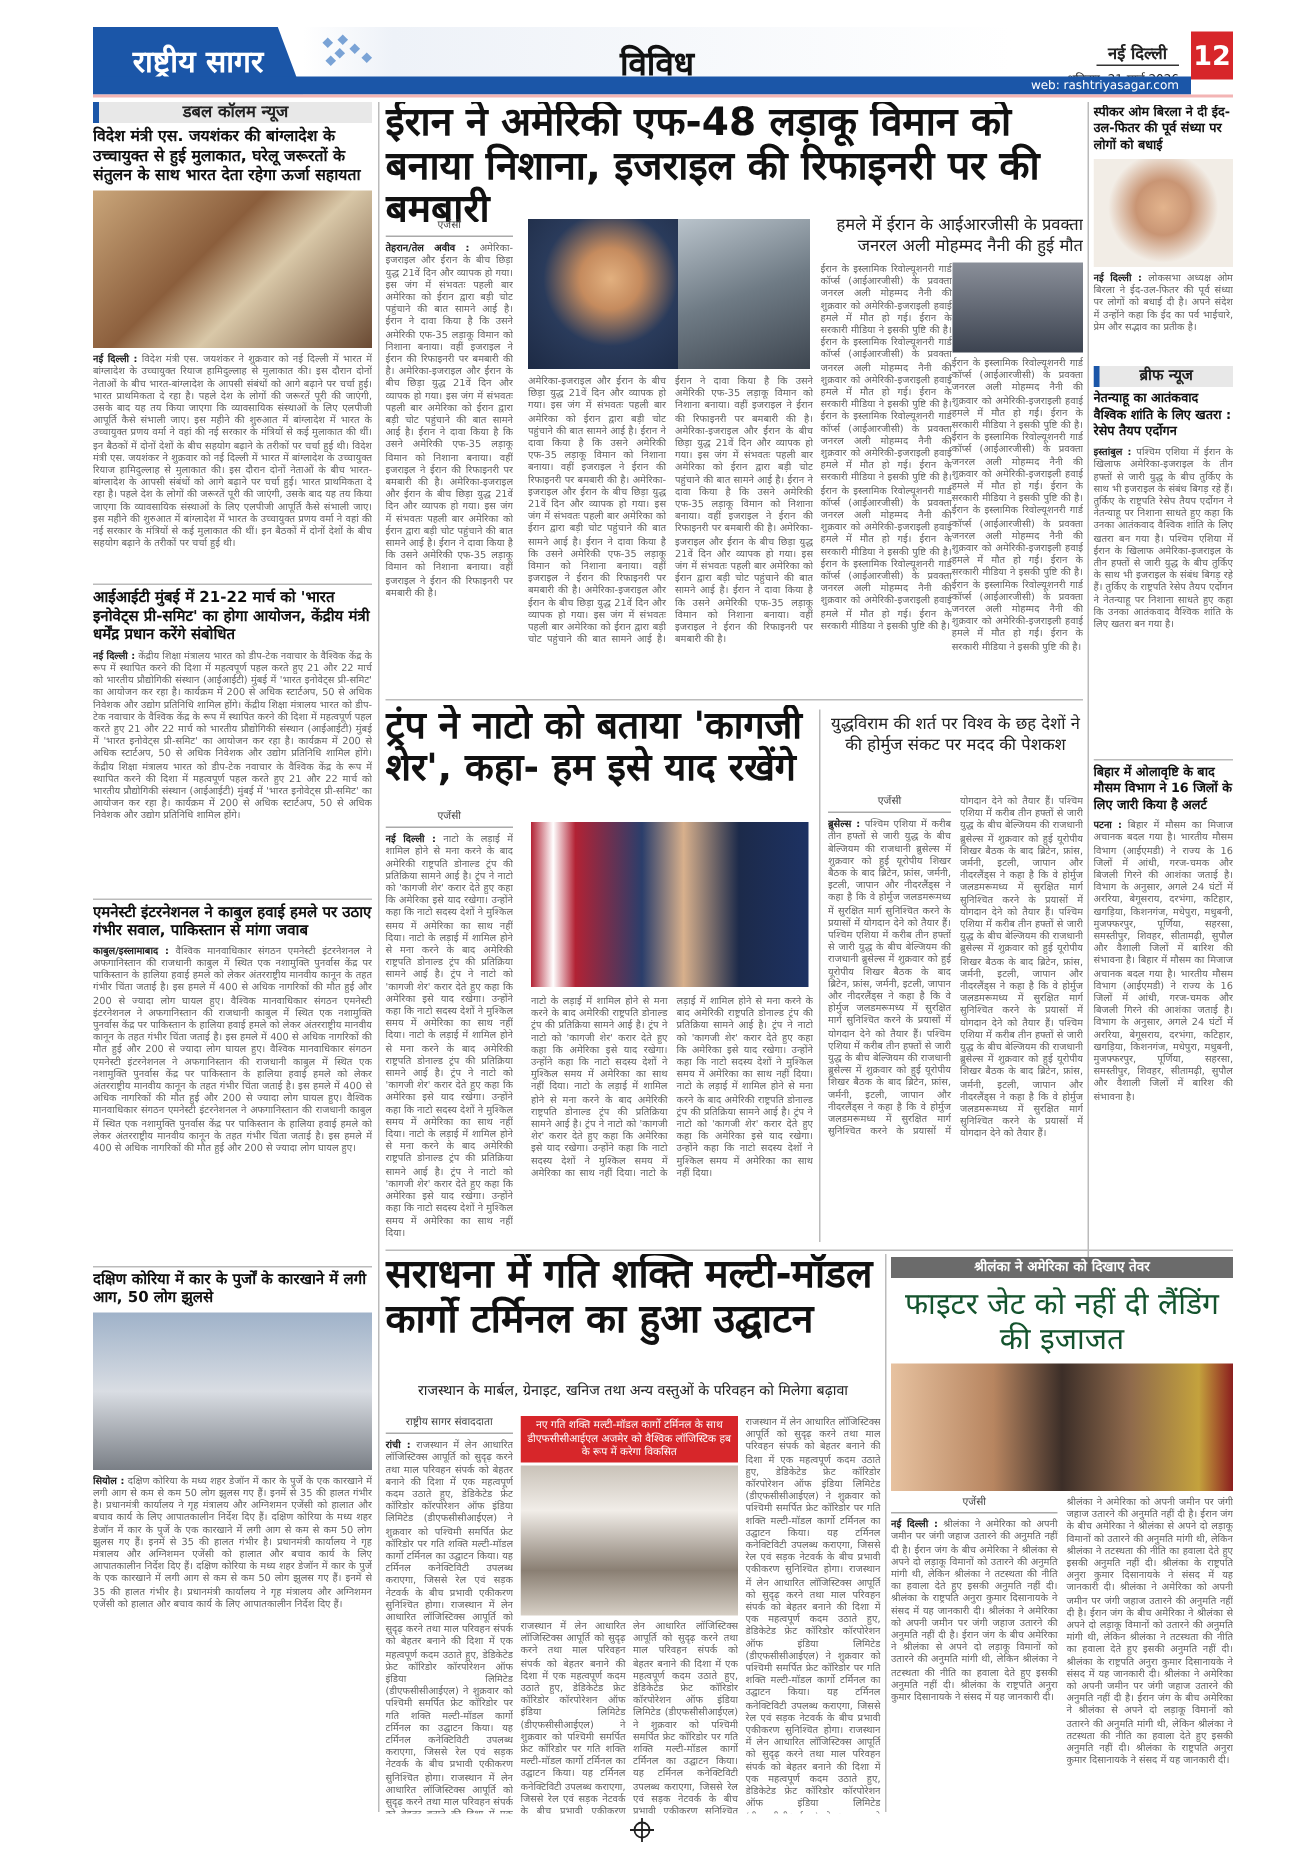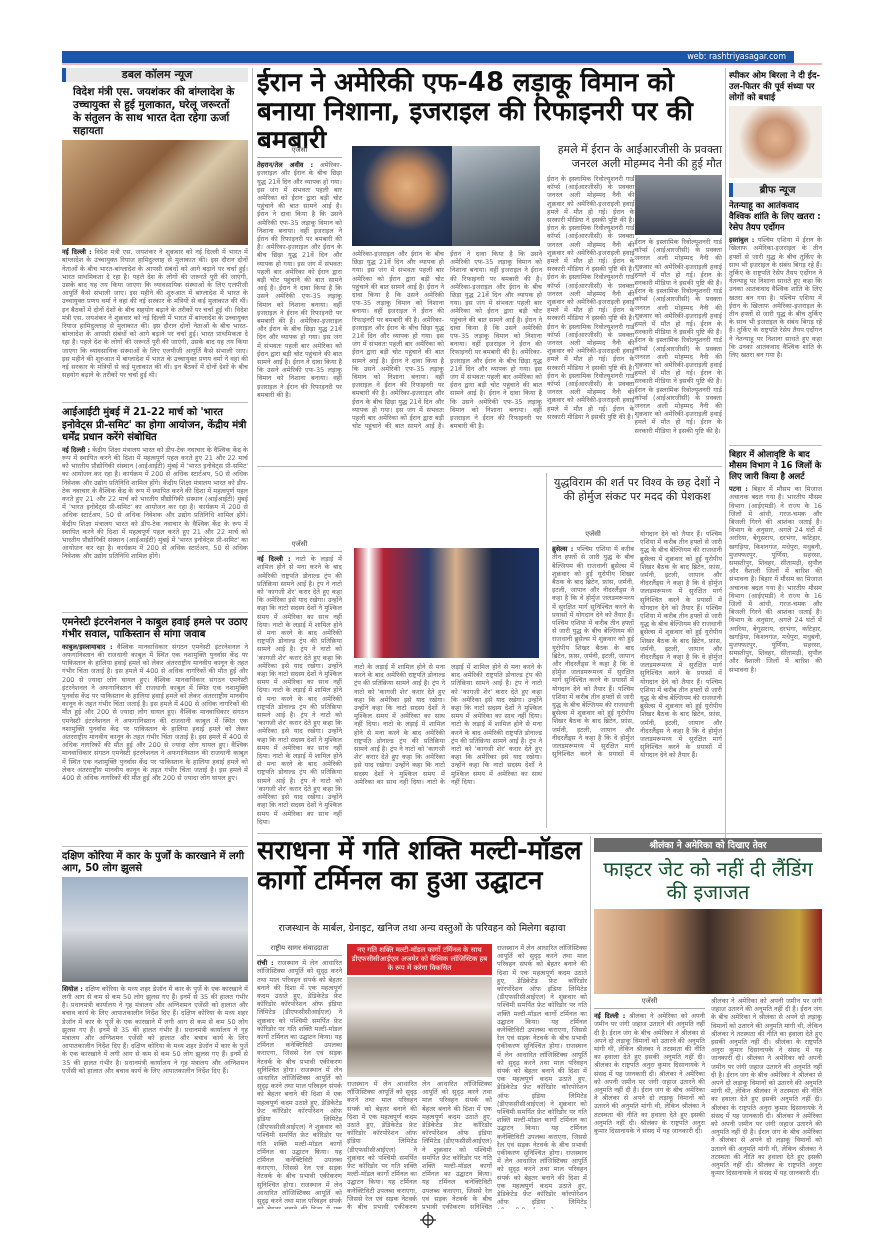--- a/index.html
+++ b/index.html
@@ -29,33 +29,50 @@
   .rule{position:absolute;background:#bbb}
   .redbox{background:#d7262a;color:#fff;font-size:7px;text-align:center;padding:2px 3px;line-height:9px}
   .greybar{background:#6b6b6b;color:#fff;text-align:center;font-size:9px;padding:3px 0;font-weight:bold}
   .footer-icon{position:absolute;left:420px;top:1212px;width:16px;height:16px}
 </style>
 </head>
 <body>
 
 <div class="page">
 
+  <div class="mast">
+    <div class="mast-logo">राष्ट्रीय सागर</div>
+    <div class="mast-dots">
+      <span style="left:14px;top:8px"></span>
+        <span style="left:24px;top:6px"></span>
+        <span style="left:22px;top:15px"></span>
+        <span style="left:32px;top:12px"></span>
+        <span style="left:16px;top:20px"></span>
+        <span style="left:40px;top:18px"></span>
+    </div>
+    <div class="mast-mid">विविध</div>
+    <div class="mast-right">
+      <div class="mast-city">नई दिल्ली</div>
+      <div class="mast-date">शनिवार, 21 मार्च 2026</div>
+    </div>
+    <div class="mast-pg">12</div>
+  </div>
   <div class="web-bar">web: rashtriyasagar.com</div>
   <div class="redline"></div>
 
   <div class="col" style="left:0;top:50px;width:186px;height:1140px;">
     <div class="hdr-box">डबल कॉलम न्यूज</div>
-    <div class="hd" style="font-size:10.5px;line-height:13px;margin:3px 11px">विदेश मंत्री एस. जयशंकर की बांग्लादेश के उच्चायुक्त से हुई मुलाकात, घरेलू जरूरतों के संतुलन के साथ भारत देता रहेगा ऊर्जा सहायता</div>
+    <div class="hd" style="font-size:10.5px;line-height:13px;margin:3px 0">विदेश मंत्री एस. जयशंकर की बांग्लादेश के उच्चायुक्त से हुई मुलाकात, घरेलू जरूरतों के संतुलन के साथ भारत देता रहेगा ऊर्जा सहायता</div>
     <div class="photo" style="height:105px;background:linear-gradient(135deg,#caa67a,#8b5e3c 40%,#d9c8a8 60%,#6a4a33);"></div>
     <div class="filler" style="margin-top:3px;height:150px"><span class="dateline">नई दिल्ली :</span> <span>विदेश मंत्री एस. जयशंकर ने शुक्रवार को नई दिल्ली में भारत में बांग्लादेश के उच्चायुक्त रियाज हामिदुल्लाह से मुलाकात की। इस दौरान दोनों नेताओं के बीच भारत-बांग्लादेश के आपसी संबंधों को आगे बढ़ाने पर चर्चा हुई। भारत प्राथमिकता दे रहा है। पहले देश के लोगों की जरूरतें पूरी की जाएंगी, उसके बाद यह तय किया जाएगा कि व्यावसायिक संस्थाओं के लिए एलपीजी आपूर्ति कैसे संभाली जाए। इस महीने की शुरुआत में बांग्लादेश में भारत के उच्चायुक्त प्रणय वर्मा ने वहां की नई सरकार के मंत्रियों से कई मुलाकात की थीं। इन बैठकों में दोनों देशों के बीच सहयोग बढ़ाने के तरीकों पर चर्चा हुई थी।</span> <span>विदेश मंत्री एस. जयशंकर ने शुक्रवार को नई दिल्ली में भारत में बांग्लादेश के उच्चायुक्त रियाज हामिदुल्लाह से मुलाकात की। इस दौरान दोनों नेताओं के बीच भारत-बांग्लादेश के आपसी संबंधों को आगे बढ़ाने पर चर्चा हुई। भारत प्राथमिकता दे रहा है। पहले देश के लोगों की जरूरतें पूरी की जाएंगी, उसके बाद यह तय किया जाएगा कि व्यावसायिक संस्थाओं के लिए एलपीजी आपूर्ति कैसे संभाली जाए। इस महीने की शुरुआत में बांग्लादेश में भारत के उच्चायुक्त प्रणय वर्मा ने वहां की नई सरकार के मंत्रियों से कई मुलाकात की थीं। इन बैठकों में दोनों देशों के बीच सहयोग बढ़ाने के तरीकों पर चर्चा हुई थी।</span></div>
     <div class="hd" style="font-size:10px;line-height:12.5px;margin:4px 0 2px;border-top:1px solid #bbb;padding-top:3px">आईआईटी मुंबई में 21-22 मार्च को 'भारत इनोवेट्स प्री-समिट' का होगा आयोजन, केंद्रीय मंत्री धर्मेंद्र प्रधान करेंगे संबोधित</div>
     <div class="filler" style="height:162px"><span class="dateline">नई दिल्ली :</span> <span>केंद्रीय शिक्षा मंत्रालय भारत को डीप-टेक नवाचार के वैश्विक केंद्र के रूप में स्थापित करने की दिशा में महत्वपूर्ण पहल करते हुए 21 और 22 मार्च को भारतीय प्रौद्योगिकी संस्थान (आईआईटी) मुंबई में 'भारत इनोवेट्स प्री-समिट' का आयोजन कर रहा है। कार्यक्रम में 200 से अधिक स्टार्टअप, 50 से अधिक निवेशक और उद्योग प्रतिनिधि शामिल होंगे।</span> <span>केंद्रीय शिक्षा मंत्रालय भारत को डीप-टेक नवाचार के वैश्विक केंद्र के रूप में स्थापित करने की दिशा में महत्वपूर्ण पहल करते हुए 21 और 22 मार्च को भारतीय प्रौद्योगिकी संस्थान (आईआईटी) मुंबई में 'भारत इनोवेट्स प्री-समिट' का आयोजन कर रहा है। कार्यक्रम में 200 से अधिक स्टार्टअप, 50 से अधिक निवेशक और उद्योग प्रतिनिधि शामिल होंगे।</span> <span>केंद्रीय शिक्षा मंत्रालय भारत को डीप-टेक नवाचार के वैश्विक केंद्र के रूप में स्थापित करने की दिशा में महत्वपूर्ण पहल करते हुए 21 और 22 मार्च को भारतीय प्रौद्योगिकी संस्थान (आईआईटी) मुंबई में 'भारत इनोवेट्स प्री-समिट' का आयोजन कर रहा है। कार्यक्रम में 200 से अधिक स्टार्टअप, 50 से अधिक निवेशक और उद्योग प्रतिनिधि शामिल होंगे।</span></div>
     <div class="hd" style="font-size:10px;line-height:12.5px;margin:4px 0 2px;border-top:1px solid #bbb;padding-top:3px">एमनेस्टी इंटरनेशनल ने काबुल हवाई हमले पर उठाए गंभीर सवाल, पाकिस्तान से मांगा जवाब</div>
     <div class="filler" style="height:202px"><span class="dateline">काबुल/इस्लामाबाद :</span> <span>वैश्विक मानवाधिकार संगठन एमनेस्टी इंटरनेशनल ने अफगानिस्तान की राजधानी काबुल में स्थित एक नशामुक्ति पुनर्वास केंद्र पर पाकिस्तान के हालिया हवाई हमले को लेकर अंतरराष्ट्रीय मानवीय कानून के तहत गंभीर चिंता जताई है। इस हमले में 400 से अधिक नागरिकों की मौत हुई और 200 से ज्यादा लोग घायल हुए।</span> <span>वैश्विक मानवाधिकार संगठन एमनेस्टी इंटरनेशनल ने अफगानिस्तान की राजधानी काबुल में स्थित एक नशामुक्ति पुनर्वास केंद्र पर पाकिस्तान के हालिया हवाई हमले को लेकर अंतरराष्ट्रीय मानवीय कानून के तहत गंभीर चिंता जताई है। इस हमले में 400 से अधिक नागरिकों की मौत हुई और 200 से ज्यादा लोग घायल हुए।</span> <span>वैश्विक मानवाधिकार संगठन एमनेस्टी इंटरनेशनल ने अफगानिस्तान की राजधानी काबुल में स्थित एक नशामुक्ति पुनर्वास केंद्र पर पाकिस्तान के हालिया हवाई हमले को लेकर अंतरराष्ट्रीय मानवीय कानून के तहत गंभीर चिंता जताई है। इस हमले में 400 से अधिक नागरिकों की मौत हुई और 200 से ज्यादा लोग घायल हुए।</span> <span>वैश्विक मानवाधिकार संगठन एमनेस्टी इंटरनेशनल ने अफगानिस्तान की राजधानी काबुल में स्थित एक नशामुक्ति पुनर्वास केंद्र पर पाकिस्तान के हालिया हवाई हमले को लेकर अंतरराष्ट्रीय मानवीय कानून के तहत गंभीर चिंता जताई है। इस हमले में 400 से अधिक नागरिकों की मौत हुई और 200 से ज्यादा लोग घायल हुए।</span></div>
-    <div class="hd" style="font-size:10px;line-height:12.5px;margin:1px 0 2px;border-top:1px solid #bbb;padding-top:3px">दक्षिण कोरिया में कार के पुर्जों के कारखाने में लगी आग, 50 लोग झुलसे</div>
+    <div class="hd" style="font-size:10px;line-height:12.5px;margin:12px 0 2px;border-top:1px solid #bbb;padding-top:3px">दक्षिण कोरिया में कार के पुर्जों के कारखाने में लगी आग, 50 लोग झुलसे</div>
     <div class="photo" style="height:105px;background:linear-gradient(180deg,#9fb2c9,#d9dde3 50%,#7a7f86);"></div>
     <div class="filler" style="margin-top:3px;height:140px"><span class="dateline">सियोल :</span> <span>दक्षिण कोरिया के मध्य शहर डेजॉन में कार के पुर्जे के एक कारखाने में लगी आग से कम से कम 50 लोग झुलस गए हैं। इनमें से 35 की हालत गंभीर है। प्रधानमंत्री कार्यालय ने गृह मंत्रालय और अग्निशमन एजेंसी को हालात और बचाव कार्य के लिए आपातकालीन निर्देश दिए हैं।</span> <span>दक्षिण कोरिया के मध्य शहर डेजॉन में कार के पुर्जे के एक कारखाने में लगी आग से कम से कम 50 लोग झुलस गए हैं। इनमें से 35 की हालत गंभीर है। प्रधानमंत्री कार्यालय ने गृह मंत्रालय और अग्निशमन एजेंसी को हालात और बचाव कार्य के लिए आपातकालीन निर्देश दिए हैं।</span> <span>दक्षिण कोरिया के मध्य शहर डेजॉन में कार के पुर्जे के एक कारखाने में लगी आग से कम से कम 50 लोग झुलस गए हैं। इनमें से 35 की हालत गंभीर है। प्रधानमंत्री कार्यालय ने गृह मंत्रालय और अग्निशमन एजेंसी को हालात और बचाव कार्य के लिए आपातकालीन निर्देश दिए हैं।</span></div>
   </div>
   <div class="rule" style="left:190px;top:50px;width:1px;height:1140px"></div>
 
   <div class="col" style="left:195px;top:50px;width:465px;height:80px">
     <div class="big" style="font-size:26px;color:#111">ईरान ने अमेरिकी एफ-48 लड़ाकू विमान को बनाया निशाना, इजराइल की रिफाइनरी पर की बमबारी</div>
   </div>
   <div class="col" style="left:195px;top:128px;width:85px;height:310px">
     <div class="agency">एजेंसी</div>
@@ -71,20 +88,23 @@
     <div style="display:flex;gap:0">
       <div class="filler" style="flex:1;height:290px"><span>ईरान के इस्लामिक रिवोल्यूशनरी गार्ड कॉर्प्स (आईआरजीसी) के प्रवक्ता जनरल अली मोहम्मद नैनी की शुक्रवार को अमेरिकी-इजराइली हवाई हमले में मौत हो गई। ईरान के सरकारी मीडिया ने इसकी पुष्टि की है।</span> <span>ईरान के इस्लामिक रिवोल्यूशनरी गार्ड कॉर्प्स (आईआरजीसी) के प्रवक्ता जनरल अली मोहम्मद नैनी की शुक्रवार को अमेरिकी-इजराइली हवाई हमले में मौत हो गई। ईरान के सरकारी मीडिया ने इसकी पुष्टि की है।</span> <span>ईरान के इस्लामिक रिवोल्यूशनरी गार्ड कॉर्प्स (आईआरजीसी) के प्रवक्ता जनरल अली मोहम्मद नैनी की शुक्रवार को अमेरिकी-इजराइली हवाई हमले में मौत हो गई। ईरान के सरकारी मीडिया ने इसकी पुष्टि की है।</span> <span>ईरान के इस्लामिक रिवोल्यूशनरी गार्ड कॉर्प्स (आईआरजीसी) के प्रवक्ता जनरल अली मोहम्मद नैनी की शुक्रवार को अमेरिकी-इजराइली हवाई हमले में मौत हो गई। ईरान के सरकारी मीडिया ने इसकी पुष्टि की है।</span> <span>ईरान के इस्लामिक रिवोल्यूशनरी गार्ड कॉर्प्स (आईआरजीसी) के प्रवक्ता जनरल अली मोहम्मद नैनी की शुक्रवार को अमेरिकी-इजराइली हवाई हमले में मौत हो गई। ईरान के सरकारी मीडिया ने इसकी पुष्टि की है।</span></div>
       <div style="flex:1">
         <div class="photo" style="height:60px;background:linear-gradient(180deg,#8a8f99,#3c4350);"></div>
         <div class="filler" style="height:230px;margin-top:3px"><span>ईरान के इस्लामिक रिवोल्यूशनरी गार्ड कॉर्प्स (आईआरजीसी) के प्रवक्ता जनरल अली मोहम्मद नैनी की शुक्रवार को अमेरिकी-इजराइली हवाई हमले में मौत हो गई। ईरान के सरकारी मीडिया ने इसकी पुष्टि की है।</span> <span>ईरान के इस्लामिक रिवोल्यूशनरी गार्ड कॉर्प्स (आईआरजीसी) के प्रवक्ता जनरल अली मोहम्मद नैनी की शुक्रवार को अमेरिकी-इजराइली हवाई हमले में मौत हो गई। ईरान के सरकारी मीडिया ने इसकी पुष्टि की है।</span> <span>ईरान के इस्लामिक रिवोल्यूशनरी गार्ड कॉर्प्स (आईआरजीसी) के प्रवक्ता जनरल अली मोहम्मद नैनी की शुक्रवार को अमेरिकी-इजराइली हवाई हमले में मौत हो गई। ईरान के सरकारी मीडिया ने इसकी पुष्टि की है।</span> <span>ईरान के इस्लामिक रिवोल्यूशनरी गार्ड कॉर्प्स (आईआरजीसी) के प्रवक्ता जनरल अली मोहम्मद नैनी की शुक्रवार को अमेरिकी-इजराइली हवाई हमले में मौत हो गई। ईरान के सरकारी मीडिया ने इसकी पुष्टि की है।</span></div>
       </div>
     </div>
   </div>
   <div class="rule" style="left:195px;top:448px;width:465px;height:1px"></div>
 
+  <div class="col" style="left:195px;top:452px;width:290px;height:70px">
+    <div class="big" style="font-size:25px">ट्रंप ने नाटो को बताया 'कागजी शेर', कहा- हम इसे याद रखेंगे</div>
+  </div>
   <div class="col" style="left:195px;top:522px;width:85px;height:290px">
     <div class="agency">एजेंसी</div>
     <div class="filler"><span class="dateline">नई दिल्ली :</span> <span>नाटो के लड़ाई में शामिल होने से मना करने के बाद अमेरिकी राष्ट्रपति डोनाल्ड ट्रंप की प्रतिक्रिया सामने आई है। ट्रंप ने नाटो को 'कागजी शेर' करार देते हुए कहा कि अमेरिका इसे याद रखेगा। उन्होंने कहा कि नाटो सदस्य देशों ने मुश्किल समय में अमेरिका का साथ नहीं दिया।</span> <span>नाटो के लड़ाई में शामिल होने से मना करने के बाद अमेरिकी राष्ट्रपति डोनाल्ड ट्रंप की प्रतिक्रिया सामने आई है। ट्रंप ने नाटो को 'कागजी शेर' करार देते हुए कहा कि अमेरिका इसे याद रखेगा। उन्होंने कहा कि नाटो सदस्य देशों ने मुश्किल समय में अमेरिका का साथ नहीं दिया।</span> <span>नाटो के लड़ाई में शामिल होने से मना करने के बाद अमेरिकी राष्ट्रपति डोनाल्ड ट्रंप की प्रतिक्रिया सामने आई है। ट्रंप ने नाटो को 'कागजी शेर' करार देते हुए कहा कि अमेरिका इसे याद रखेगा। उन्होंने कहा कि नाटो सदस्य देशों ने मुश्किल समय में अमेरिका का साथ नहीं दिया।</span> <span>नाटो के लड़ाई में शामिल होने से मना करने के बाद अमेरिकी राष्ट्रपति डोनाल्ड ट्रंप की प्रतिक्रिया सामने आई है। ट्रंप ने नाटो को 'कागजी शेर' करार देते हुए कहा कि अमेरिका इसे याद रखेगा। उन्होंने कहा कि नाटो सदस्य देशों ने मुश्किल समय में अमेरिका का साथ नहीं दिया।</span></div>
   </div>
   <div class="photo" style="position:absolute;left:292px;top:530px;width:185px;height:110px;background:linear-gradient(90deg,#b22234 0,#fff 8%,#b22234 16%,#2b3e6b 40%,#d8b08c 55%,#1c2a4a 75%,#1d3263 100%)"></div>
   <div class="col" style="left:292px;top:645px;width:188px;height:165px;column-count:2;column-gap:6px">
     <div class="filler"><span>नाटो के लड़ाई में शामिल होने से मना करने के बाद अमेरिकी राष्ट्रपति डोनाल्ड ट्रंप की प्रतिक्रिया सामने आई है। ट्रंप ने नाटो को 'कागजी शेर' करार देते हुए कहा कि अमेरिका इसे याद रखेगा। उन्होंने कहा कि नाटो सदस्य देशों ने मुश्किल समय में अमेरिका का साथ नहीं दिया।</span> <span>नाटो के लड़ाई में शामिल होने से मना करने के बाद अमेरिकी राष्ट्रपति डोनाल्ड ट्रंप की प्रतिक्रिया सामने आई है। ट्रंप ने नाटो को 'कागजी शेर' करार देते हुए कहा कि अमेरिका इसे याद रखेगा। उन्होंने कहा कि नाटो सदस्य देशों ने मुश्किल समय में अमेरिका का साथ नहीं दिया।</span> <span>नाटो के लड़ाई में शामिल होने से मना करने के बाद अमेरिकी राष्ट्रपति डोनाल्ड ट्रंप की प्रतिक्रिया सामने आई है। ट्रंप ने नाटो को 'कागजी शेर' करार देते हुए कहा कि अमेरिका इसे याद रखेगा। उन्होंने कहा कि नाटो सदस्य देशों ने मुश्किल समय में अमेरिका का साथ नहीं दिया।</span> <span>नाटो के लड़ाई में शामिल होने से मना करने के बाद अमेरिकी राष्ट्रपति डोनाल्ड ट्रंप की प्रतिक्रिया सामने आई है। ट्रंप ने नाटो को 'कागजी शेर' करार देते हुए कहा कि अमेरिका इसे याद रखेगा। उन्होंने कहा कि नाटो सदस्य देशों ने मुश्किल समय में अमेरिका का साथ नहीं दिया।</span></div>
   </div>
   <div class="rule" style="left:484px;top:455px;width:1px;height:355px"></div>
 
@@ -93,20 +113,21 @@
   </div>
   <div class="col" style="left:490px;top:512px;width:170px;height:300px;column-count:2;column-gap:6px">
     <div class="agency">एजेंसी</div>
     <div class="filler"><span class="dateline">ब्रुसेल्स :</span> <span>पश्चिम एशिया में करीब तीन हफ्तों से जारी युद्ध के बीच बेल्जियम की राजधानी ब्रुसेल्स में शुक्रवार को हुई यूरोपीय शिखर बैठक के बाद ब्रिटेन, फ्रांस, जर्मनी, इटली, जापान और नीदरलैंड्स ने कहा है कि वे होर्मुज जलडमरूमध्य में सुरक्षित मार्ग सुनिश्चित करने के प्रयासों में योगदान देने को तैयार हैं।</span> <span>पश्चिम एशिया में करीब तीन हफ्तों से जारी युद्ध के बीच बेल्जियम की राजधानी ब्रुसेल्स में शुक्रवार को हुई यूरोपीय शिखर बैठक के बाद ब्रिटेन, फ्रांस, जर्मनी, इटली, जापान और नीदरलैंड्स ने कहा है कि वे होर्मुज जलडमरूमध्य में सुरक्षित मार्ग सुनिश्चित करने के प्रयासों में योगदान देने को तैयार हैं।</span> <span>पश्चिम एशिया में करीब तीन हफ्तों से जारी युद्ध के बीच बेल्जियम की राजधानी ब्रुसेल्स में शुक्रवार को हुई यूरोपीय शिखर बैठक के बाद ब्रिटेन, फ्रांस, जर्मनी, इटली, जापान और नीदरलैंड्स ने कहा है कि वे होर्मुज जलडमरूमध्य में सुरक्षित मार्ग सुनिश्चित करने के प्रयासों में योगदान देने को तैयार हैं।</span> <span>पश्चिम एशिया में करीब तीन हफ्तों से जारी युद्ध के बीच बेल्जियम की राजधानी ब्रुसेल्स में शुक्रवार को हुई यूरोपीय शिखर बैठक के बाद ब्रिटेन, फ्रांस, जर्मनी, इटली, जापान और नीदरलैंड्स ने कहा है कि वे होर्मुज जलडमरूमध्य में सुरक्षित मार्ग सुनिश्चित करने के प्रयासों में योगदान देने को तैयार हैं।</span> <span>पश्चिम एशिया में करीब तीन हफ्तों से जारी युद्ध के बीच बेल्जियम की राजधानी ब्रुसेल्स में शुक्रवार को हुई यूरोपीय शिखर बैठक के बाद ब्रिटेन, फ्रांस, जर्मनी, इटली, जापान और नीदरलैंड्स ने कहा है कि वे होर्मुज जलडमरूमध्य में सुरक्षित मार्ग सुनिश्चित करने के प्रयासों में योगदान देने को तैयार हैं।</span> <span>पश्चिम एशिया में करीब तीन हफ्तों से जारी युद्ध के बीच बेल्जियम की राजधानी ब्रुसेल्स में शुक्रवार को हुई यूरोपीय शिखर बैठक के बाद ब्रिटेन, फ्रांस, जर्मनी, इटली, जापान और नीदरलैंड्स ने कहा है कि वे होर्मुज जलडमरूमध्य में सुरक्षित मार्ग सुनिश्चित करने के प्रयासों में योगदान देने को तैयार हैं।</span></div>
   </div>
   <div class="rule" style="left:663px;top:50px;width:1px;height:770px"></div>
 
   <div class="col" style="left:667px;top:52px;width:93px;height:770px">
     <div class="hd" style="font-size:8.5px;line-height:11px;margin-bottom:3px">स्पीकर ओम बिरला ने दी ईद-उल-फितर की पूर्व संध्या पर लोगों को बधाई</div>
     <div class="photo" style="height:72px;background:radial-gradient(circle at 50% 45%,#e3b48d 0,#c99574 30%,#f2ede6 60%)"></div>
+    <div class="filler" style="margin-top:3px;height:58px"><span class="dateline">नई दिल्ली :</span> <span>लोकसभा अध्यक्ष ओम बिरला ने ईद-उल-फितर की पूर्व संध्या पर लोगों को बधाई दी है। अपने संदेश में उन्होंने कहा कि ईद का पर्व भाईचारे, प्रेम और सद्भाव का प्रतीक है।</span></div>
     <div class="hdr-box" style="margin:5px 0 3px;font-size:10px">ब्रीफ न्यूज</div>
     <div class="hd" style="font-size:8.5px;line-height:11px;margin-bottom:3px">नेतन्याहू का आतंकवाद वैश्विक शांति के लिए खतरा : रेसेप तैयप एर्दोगन</div>
     <div class="filler" style="height:205px"><span class="dateline">इस्तांबुल :</span> <span>पश्चिम एशिया में ईरान के खिलाफ अमेरिका-इजराइल के तीन हफ्तों से जारी युद्ध के बीच तुर्किए के साथ भी इजराइल के संबंध बिगड़ रहे हैं। तुर्किए के राष्ट्रपति रेसेप तैयप एर्दोगन ने नेतन्याहू पर निशाना साधते हुए कहा कि उनका आतंकवाद वैश्विक शांति के लिए खतरा बन गया है।</span> <span>पश्चिम एशिया में ईरान के खिलाफ अमेरिका-इजराइल के तीन हफ्तों से जारी युद्ध के बीच तुर्किए के साथ भी इजराइल के संबंध बिगड़ रहे हैं। तुर्किए के राष्ट्रपति रेसेप तैयप एर्दोगन ने नेतन्याहू पर निशाना साधते हुए कहा कि उनका आतंकवाद वैश्विक शांति के लिए खतरा बन गया है।</span></div>
     <div class="hd" style="font-size:8.5px;line-height:11px;margin:4px 0 3px;border-top:1px solid #bbb;padding-top:3px">बिहार में ओलावृष्टि के बाद मौसम विभाग ने 16 जिलों के लिए जारी किया है अलर्ट</div>
     <div class="filler" style="height:250px"><span class="dateline">पटना :</span> <span>बिहार में मौसम का मिजाज अचानक बदल गया है। भारतीय मौसम विभाग (आईएमडी) ने राज्य के 16 जिलों में आंधी, गरज-चमक और बिजली गिरने की आशंका जताई है। विभाग के अनुसार, अगले 24 घंटों में अररिया, बेगूसराय, दरभंगा, कटिहार, खगड़िया, किशनगंज, मधेपुरा, मधुबनी, मुजफ्फरपुर, पूर्णिया, सहरसा, समस्तीपुर, शिवहर, सीतामढ़ी, सुपौल और वैशाली जिलों में बारिश की संभावना है।</span> <span>बिहार में मौसम का मिजाज अचानक बदल गया है। भारतीय मौसम विभाग (आईएमडी) ने राज्य के 16 जिलों में आंधी, गरज-चमक और बिजली गिरने की आशंका जताई है। विभाग के अनुसार, अगले 24 घंटों में अररिया, बेगूसराय, दरभंगा, कटिहार, खगड़िया, किशनगंज, मधेपुरा, मधुबनी, मुजफ्फरपुर, पूर्णिया, सहरसा, समस्तीपुर, शिवहर, सीतामढ़ी, सुपौल और वैशाली जिलों में बारिश की संभावना है।</span></div>
   </div>
 
   <div class="rule" style="left:195px;top:815px;width:565px;height:1px"></div>
 
   <div class="col" style="left:195px;top:818px;width:330px;height:85px">

